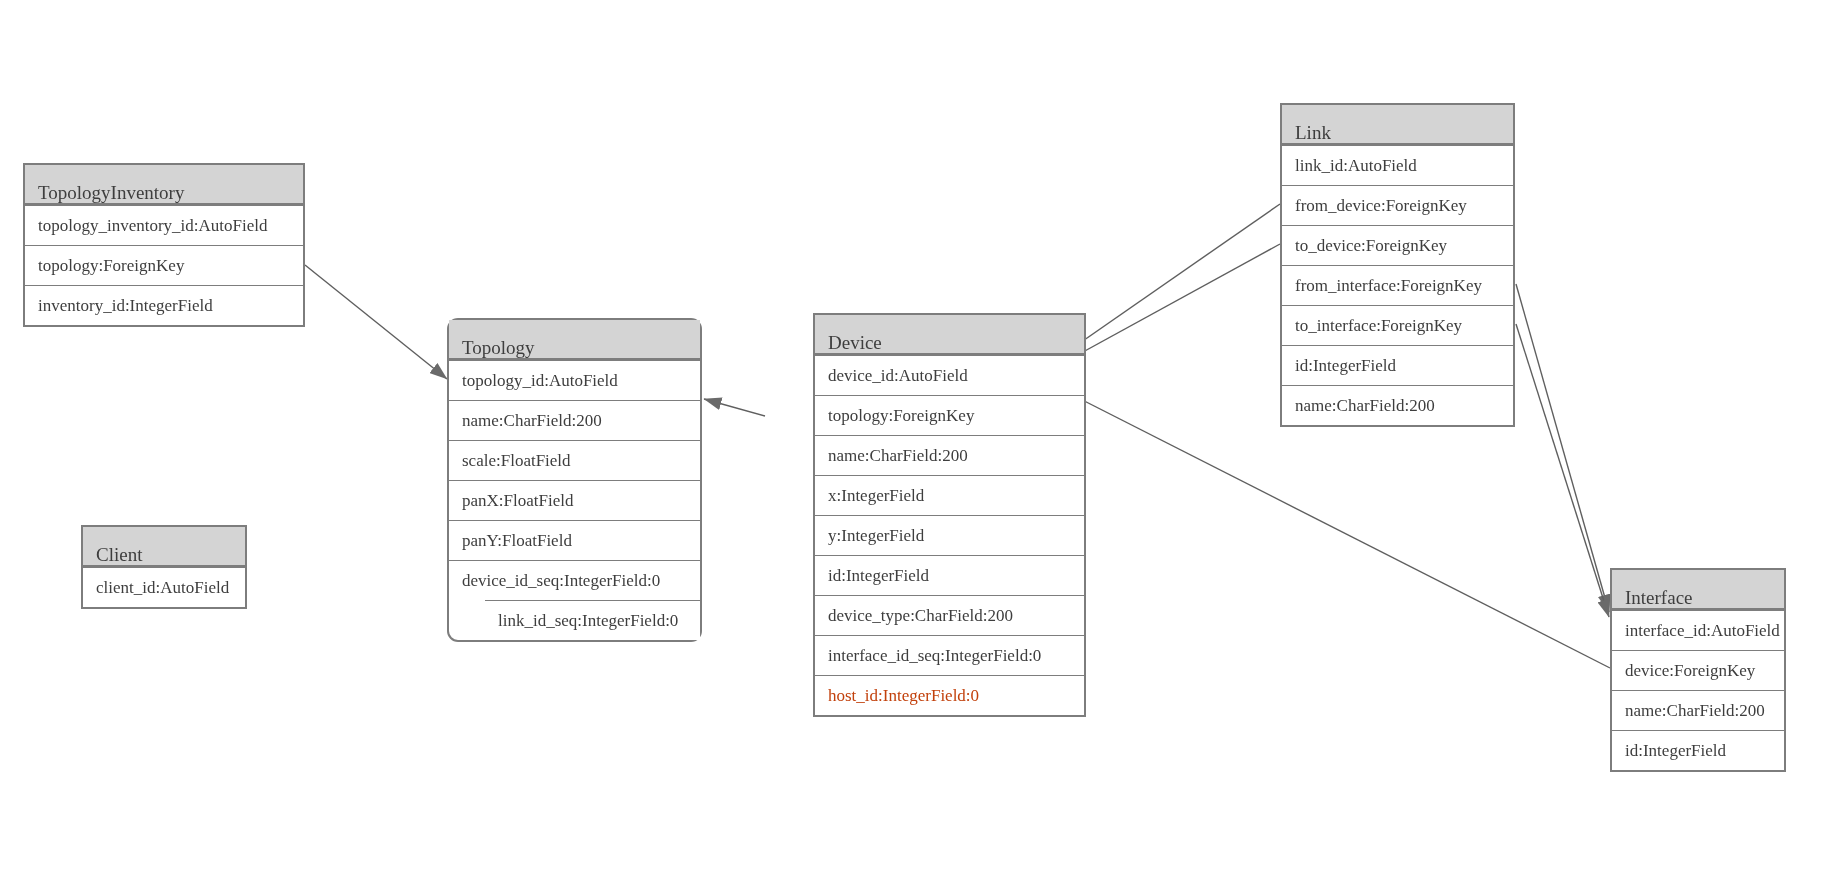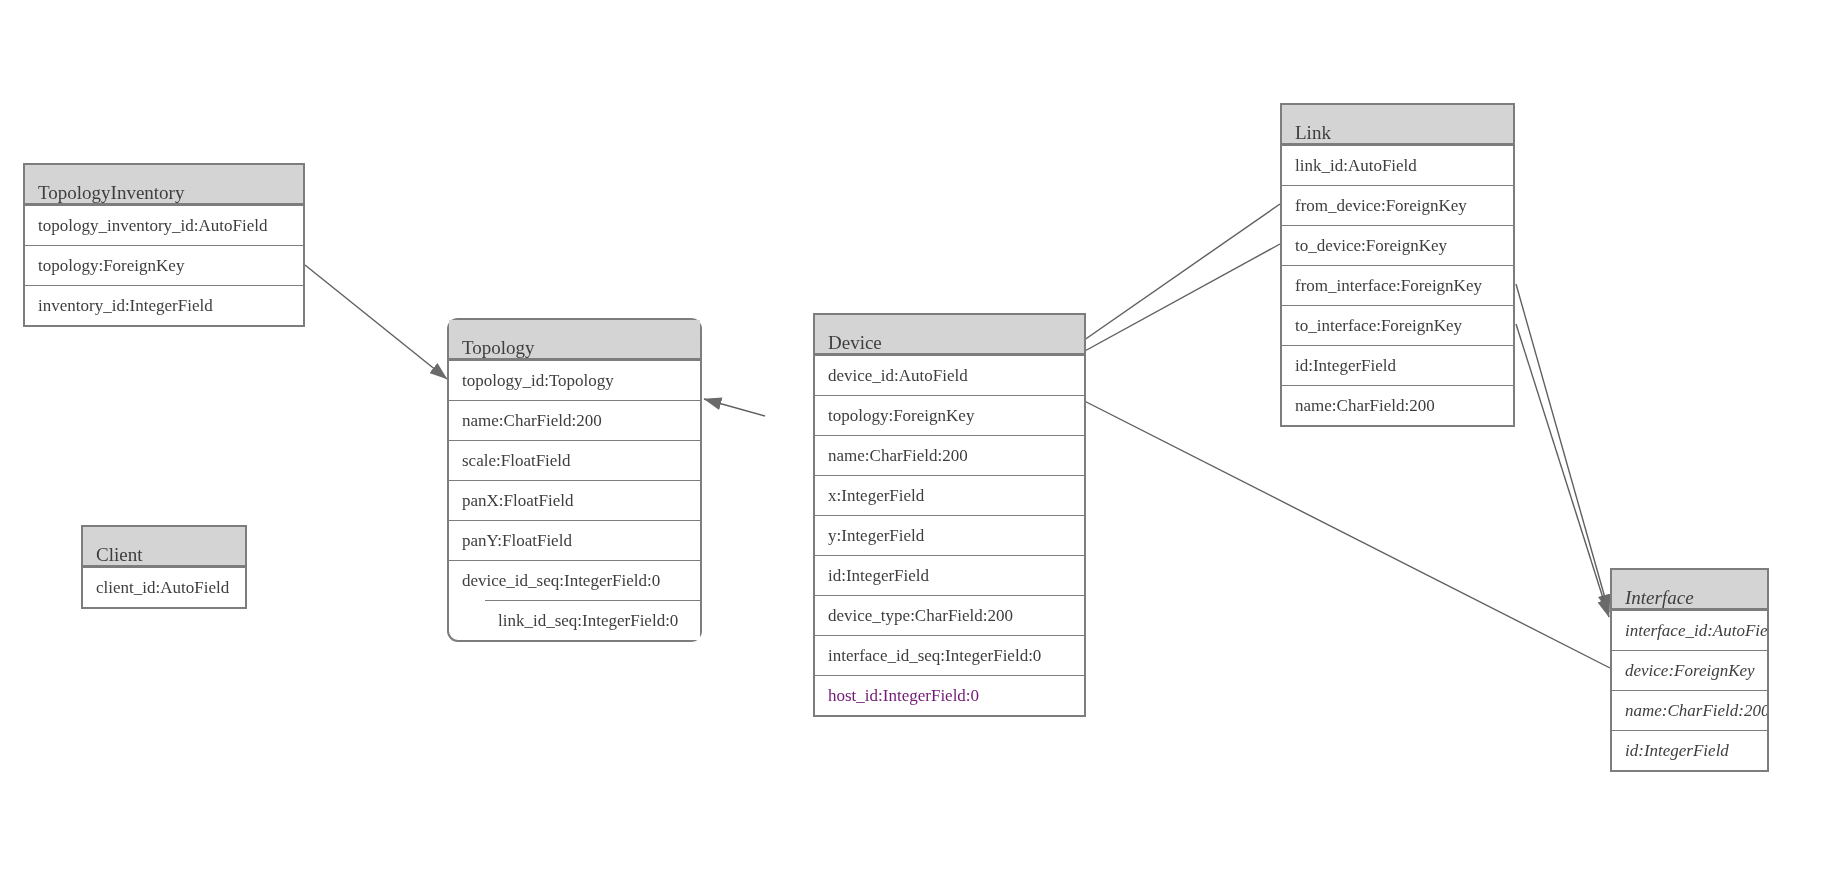--- a/index.html
+++ b/index.html
@@ -79,21 +79,21 @@
   </svg>
 
 <div class="entity" style="left: 23px; top: 163px; width: 282px; height: 164px;">
       <div class="entity-header" style="background: rgb(212, 212, 212); color: rgb(62, 62, 62);">TopologyInventory</div>
       <div class="entity-row" style="color: rgb(62, 62, 62);">topology_inventory_id:AutoField</div>
       <div class="entity-row" style="color: rgb(62, 62, 62);">topology:ForeignKey</div>
       <div class="entity-row" style="color: rgb(62, 62, 62);">inventory_id:IntegerField</div>
     </div>
     <div class="entity" style="left: 447px; top: 318px; width: 255px; height: 324px; border-radius: 11px;">
       <div class="entity-header" style="background: rgb(212, 212, 212); color: rgb(62, 62, 62);">Topology</div>
-      <div class="entity-row" style="color: rgb(62, 62, 62);">topology_id:Topology</div>
+      <div class="entity-row" style="color: rgb(62, 62, 62);">topology_id:AutoField</div>
       <div class="entity-row" style="color: rgb(62, 62, 62);">name:CharField:200</div>
       <div class="entity-row" style="color: rgb(62, 62, 62);">scale:FloatField</div>
       <div class="entity-row" style="color: rgb(62, 62, 62);">panX:FloatField</div>
       <div class="entity-row" style="color: rgb(62, 62, 62);">panY:FloatField</div>
       <div class="entity-row" style="color: rgb(62, 62, 62);">device_id_seq:IntegerField:0</div>
       <div class="entity-row" style="color: rgb(62, 62, 62); margin-left: 36px;">link_id_seq:IntegerField:0</div>
     </div>
     <div class="entity" style="left: 81px; top: 525px; width: 166px; height: 84px;">
       <div class="entity-header" style="background: rgb(212, 212, 212); color: rgb(62, 62, 62);">Client</div>
       <div class="entity-row" style="color: rgb(62, 62, 62);">client_id:AutoField</div>
@@ -101,32 +101,32 @@
     <div class="entity" style="left: 765px; top: 313px; width: 273px; height: 404px; margin-left: 48px;">
       <div class="entity-header" style="background: rgb(212, 212, 212); color: rgb(62, 62, 62);">Device</div>
       <div class="entity-row" style="color: rgb(62, 62, 62);">device_id:AutoField</div>
       <div class="entity-row" style="color: rgb(62, 62, 62);">topology:ForeignKey</div>
       <div class="entity-row" style="color: rgb(62, 62, 62);">name:CharField:200</div>
       <div class="entity-row" style="color: rgb(62, 62, 62);">x:IntegerField</div>
       <div class="entity-row" style="color: rgb(62, 62, 62);">y:IntegerField</div>
       <div class="entity-row" style="color: rgb(62, 62, 62);">id:IntegerField</div>
       <div class="entity-row" style="color: rgb(62, 62, 62);">device_type:CharField:200</div>
       <div class="entity-row" style="color: rgb(62, 62, 62);">interface_id_seq:IntegerField:0</div>
-      <div class="entity-row" style="color: #701a75;">host_id:IntegerField:0</div>
+      <div class="entity-row" style="color: #c2410c;">host_id:IntegerField:0</div>
     </div>
     <div class="entity" style="left: 1280px; top: 103px; width: 235px; height: 324px;">
       <div class="entity-header" style="background: rgb(212, 212, 212); color: rgb(62, 62, 62);">Link</div>
       <div class="entity-row" style="color: rgb(62, 62, 62);">link_id:AutoField</div>
       <div class="entity-row" style="color: rgb(62, 62, 62);">from_device:ForeignKey</div>
       <div class="entity-row" style="color: rgb(62, 62, 62);">to_device:ForeignKey</div>
       <div class="entity-row" style="color: rgb(62, 62, 62);">from_interface:ForeignKey</div>
       <div class="entity-row" style="color: rgb(62, 62, 62);">to_interface:ForeignKey</div>
       <div class="entity-row" style="color: rgb(62, 62, 62);">id:IntegerField</div>
       <div class="entity-row" style="color: rgb(62, 62, 62);">name:CharField:200</div>
     </div>
-    <div class="entity" style="left: 1610px; top: 568px; width: 159px; height: 204px; font-style: italic;">
+    <div class="entity" style="left: 1610px; top: 568px; width: 176px; height: 204px;">
       <div class="entity-header" style="background: rgb(212, 212, 212); color: rgb(62, 62, 62);">Interface</div>
       <div class="entity-row" style="color: rgb(62, 62, 62);">interface_id:AutoField</div>
       <div class="entity-row" style="color: rgb(62, 62, 62);">device:ForeignKey</div>
       <div class="entity-row" style="color: rgb(62, 62, 62);">name:CharField:200</div>
       <div class="entity-row" style="color: rgb(62, 62, 62);">id:IntegerField</div>
     </div>
   </div>
 
 </body></html>

